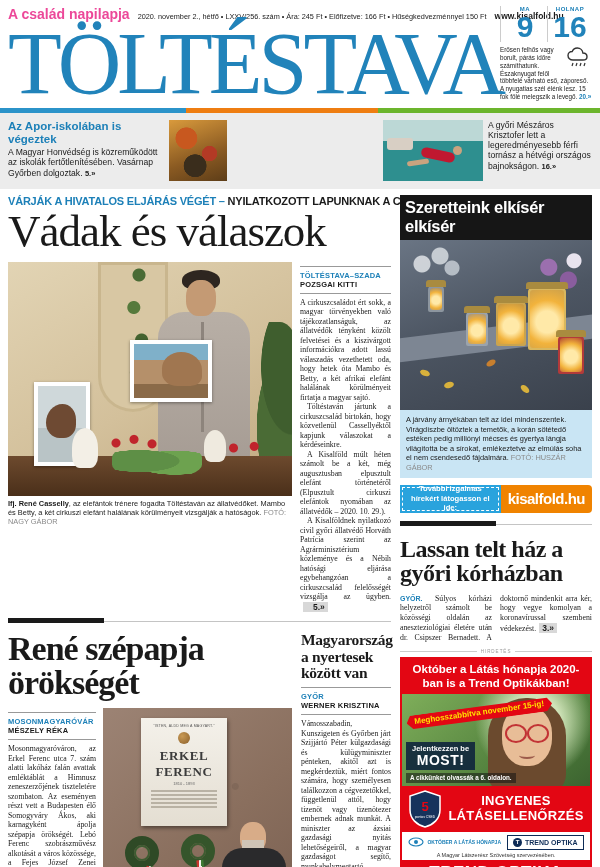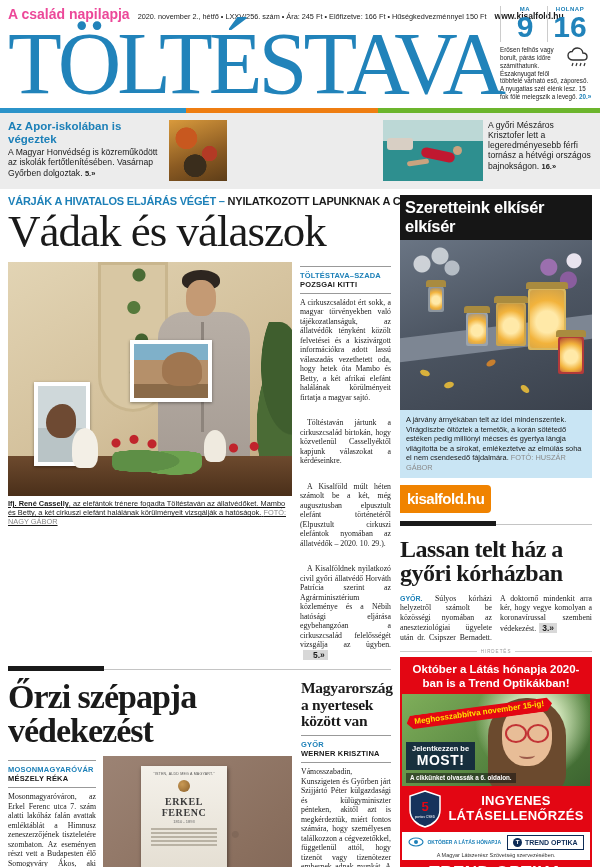--- a/index.html
+++ b/index.html
@@ -56,27 +56,27 @@
   .gym-leg { position:absolute; left:24px; top:40px; width:22px; height:5px; background:#caa37f; border-radius:3px; transform:rotate(-8deg); }
   
   .content { display:flex; gap:9px; padding:6px 8px 0 8px; }
   .left-main { width:383px; flex:0 0 383px; }
   .right-col { flex:1; min-width:0; }
   
   .kicker { font-size:11px; font-weight:bold; letter-spacing:-0.2px; white-space:nowrap; }
   .kicker .hl { color:#1d80b8; }
   .main-headline { font-family:"Liberation Serif", serif; font-weight:500; font-size:45px; letter-spacing:-1px; line-height:1.0; margin:2px 0 8px 0; }
   .story-body { display:flex; gap:8px; }
-  .photo-wrap { width:284px; flex:0 0 284px;text-decoration:underline; }
+  .photo-wrap { width:284px; flex:0 0 284px; }
   .news-col { flex:1; min-width:0; }
   .loc { color:#1d80b8; font-weight:bold; font-size:7.5px; letter-spacing:0.2px; }
   .byline { font-weight:bold; font-size:7.5px; letter-spacing:0.2px; margin-bottom:3px; }
   .rule { border:none; border-top:1px solid #999; margin:4px 0; }
   .body-text { font-family:"Liberation Serif", serif; font-size:7.8px; line-height:1.22; text-align:justify; }
-  .body-text p.ind { text-indent:7px;margin-top:16px; }
+  .body-text p.ind { text-indent:7px; }
   .badge { display:inline-block; background:#d8d8d8; font-family:"Liberation Sans",sans-serif; font-weight:bold; font-size:8.5px; padding:0 3px; margin-left:3px; }
   .caption { font-size:7.4px; line-height:1.25; margin-top:3px; }
   .caption b { font-size:7.4px; }
   .credit { color:#8a8a8a; }
   
   .photo-cass { position:relative; width:284px; height:234px; overflow:hidden;
     background:linear-gradient(150deg,#e2d4b4 0%,#d3c09b 55%,#bfa87f 100%); }
   .cass-panel { position:absolute; left:90px; top:0; width:70px; height:150px; background:#d8c7a3; border-radius:0 0 35px 35px; box-shadow:inset 0 0 0 3px #c9b68e; }
   .cass-vine { position:absolute; left:118px; top:0; width:26px; height:130px;
     background:radial-gradient(circle at 50% 10%, #4a6b35 0 6px, transparent 7px),
@@ -121,21 +121,21 @@
   .erkel-col { width:88px; flex:0 0 88px; }
   .erkel-photo-wrap { flex:1; min-width:0; }
   .photo-erkel { position:relative; width:100%; height:196px; overflow:hidden;
     background:
       radial-gradient(circle at 20% 70%, rgba(255,255,255,.08) 0 3px, transparent 4px),
       radial-gradient(circle at 70% 40%, rgba(0,0,0,.08) 0 3px, transparent 4px),
       linear-gradient(140deg,#9c8374,#8a6f5e 60%,#7c6253); }
   .plaque { position:absolute; left:38px; top:10px; width:86px; height:108px; background:linear-gradient(#f4f1ea,#e4ded2); box-shadow:1px 2px 4px rgba(0,0,0,.45); padding:6px 4px; text-align:center; }
   .plaque .pq { font-size:3.6px; letter-spacing:0.2px; color:#555; }
   .plaque .medal { width:12px; height:12px; border-radius:50%; background:radial-gradient(circle at 35% 35%, #c99a55, #8a5f2a); margin:4px auto; }
-  .plaque .pname { font-family:"Liberation Serif", serif; font-size:10px; letter-spacing:0.6px; color:#3b3b3b; font-weight:bold; }
+  .plaque .pname { font-family:"Liberation Serif", serif; font-size:13px; letter-spacing:0.6px; color:#3b3b3b; font-weight:bold; }
   .plaque .pyears { font-size:4px; color:#666; margin-top:1px; }
   .plaque .plines { margin-top:4px; }
   .plaque .plines div { height:2px; background:#b9b2a4; margin:2px 6px; }
   .wreath { position:absolute; width:34px; height:34px; border-radius:50%; border:9px solid #2f4a26; box-shadow:inset 0 0 0 2px #3d5c31; }
   .wreath.w1 { left:22px; top:128px; }
   .wreath.w2 { left:78px; top:126px; border-color:#35552b; }
   .ribbon { position:absolute; width:7px; height:52px; background:linear-gradient(90deg,#c8362e 33%,#f2f0ea 33% 66%,#3f7a33 66%); transform:rotate(8deg); }
   .ribbon.r1 { left:40px; top:158px; }
   .ribbon.r2 { left:96px; top:152px; transform:rotate(-6deg); }
   .erkel-man { position:absolute; right:6px; bottom:-4px; width:64px; height:86px; }
@@ -338,21 +338,21 @@
             <p class="ind">A Kisalföld múlt héten számolt be a két, még augusztusban elpusztult elefánt történetéről (Elpusztult cirkuszi elefántok nyomában az állatvédők – 2020. 10. 29.).</p>
             <p class="ind"><span>A Kisalföldnek nyilatkozó civil győri állatvédő Horváth Patrícia szerint az Agrárminisztérium közleménye és a Nébih hatósági eljárása egybehangzóan a cirkuszcsalád felelősségét vizsgálja az ügyben.</span><span class="badge">5.»</span></p>
           </div>
         </div>
       </div>
 
       <div class="divider"></div>
 
       <div class="second-row">
         <div class="erkel">
-          <h2 class="erkel-headline">Őrzi szépapja védekezést</h2>
+          <h2 class="erkel-headline">René szépapja örökségét</h2>
           <div class="erkel-body">
             <div class="erkel-col">
               <hr class="rule">
               <div class="loc">MOSONMAGYARÓVÁR</div>
               <div class="byline">MÉSZELY RÉKA</div>
               <hr class="rule">
               <div class="body-text">
                 <p>Mosonmagyaróváron, az Erkel Ferenc utca 7. szám alatti lakóház falán avattak emléktáblát a Himnusz zeneszerzőjének tiszteletére szombaton. Az eseményen részt vett a Budapesten élő Somogyváry Ákos, aki karnagyként ápolja szépapja örökségét. Lebó Ferenc szobrászművész alkotását a város közössége, a Fejes József Zenei Alapítvány, a Széchenyi Polgári Kör és a Mosonmagyaróvári Városvédő Egyesület állíttatta.</p>
 
               </div>
@@ -430,29 +430,33 @@
           <div class="cd-leaf cl2"></div>
           <div class="cd-leaf cl3"></div>
           <div class="cd-leaf cl4"></div>
       </div>
       <div class="mem-caption">
         <span>A járvány árnyékában telt az idei mindenszentek. Virágdíszbe öltöztek a temetők, a korán sötétedő estéken pedig milliónyi mécses és gyertya lángja világította be a sírokat, emlékeztetve az elmúlás soha el nem csendesedő fájdalmára.</span>
         <span class="credit">FOTÓ: HUSZÁR GÁBOR</span>
       </div>
 
       <div class="promo">
+        <div class="promo-left">
+            <div class="inner"></div>
+          <div class="promo-text">További izgalmas hírekért látogasson el ide:</div>
+        </div>
         <div class="promo-site">kisalfold.hu</div>
       </div>
 
       <div class="divider" style="margin-top:8px;"></div>
 
       <div>
         <h2 class="hosp-headline">Lassan telt ház a győri kórházban</h2>
         <div class="hosp-body">
-          <span class="lead-loc">GYŐR.</span><span> Súlyos kórházi helyzetről számolt be közösségi nyomában az aneszteziológiai ügyelete után dr. Csipszer Bernadett. A doktornő mindenkit arra kér, hogy vegye komolyan a koronavírussal szembeni védekezést.</span><span class="badge">3.»</span>
+          <span class="lead-loc">GYŐR.</span><span> Súlyos kórházi helyzetről számolt be közösségi oldalán az aneszteziológiai életére után dr. Csipszer Bernadett. A doktornő mindenkit arra kér, hogy vegye komolyan a koronavírussal szembeni védekezést.</span><span class="badge">3.»</span>
         </div>
       </div>
 
       <div class="ad-label">HIRDETÉS</div>
 
       <div class="ad">
         <div class="ad-head">Október a Látás hónapja 2020-ban is a Trend Optikákban!</div>
         <div class="ad-photo">
           <div class="ad-hair"></div>
             <div class="ad-face"></div>

